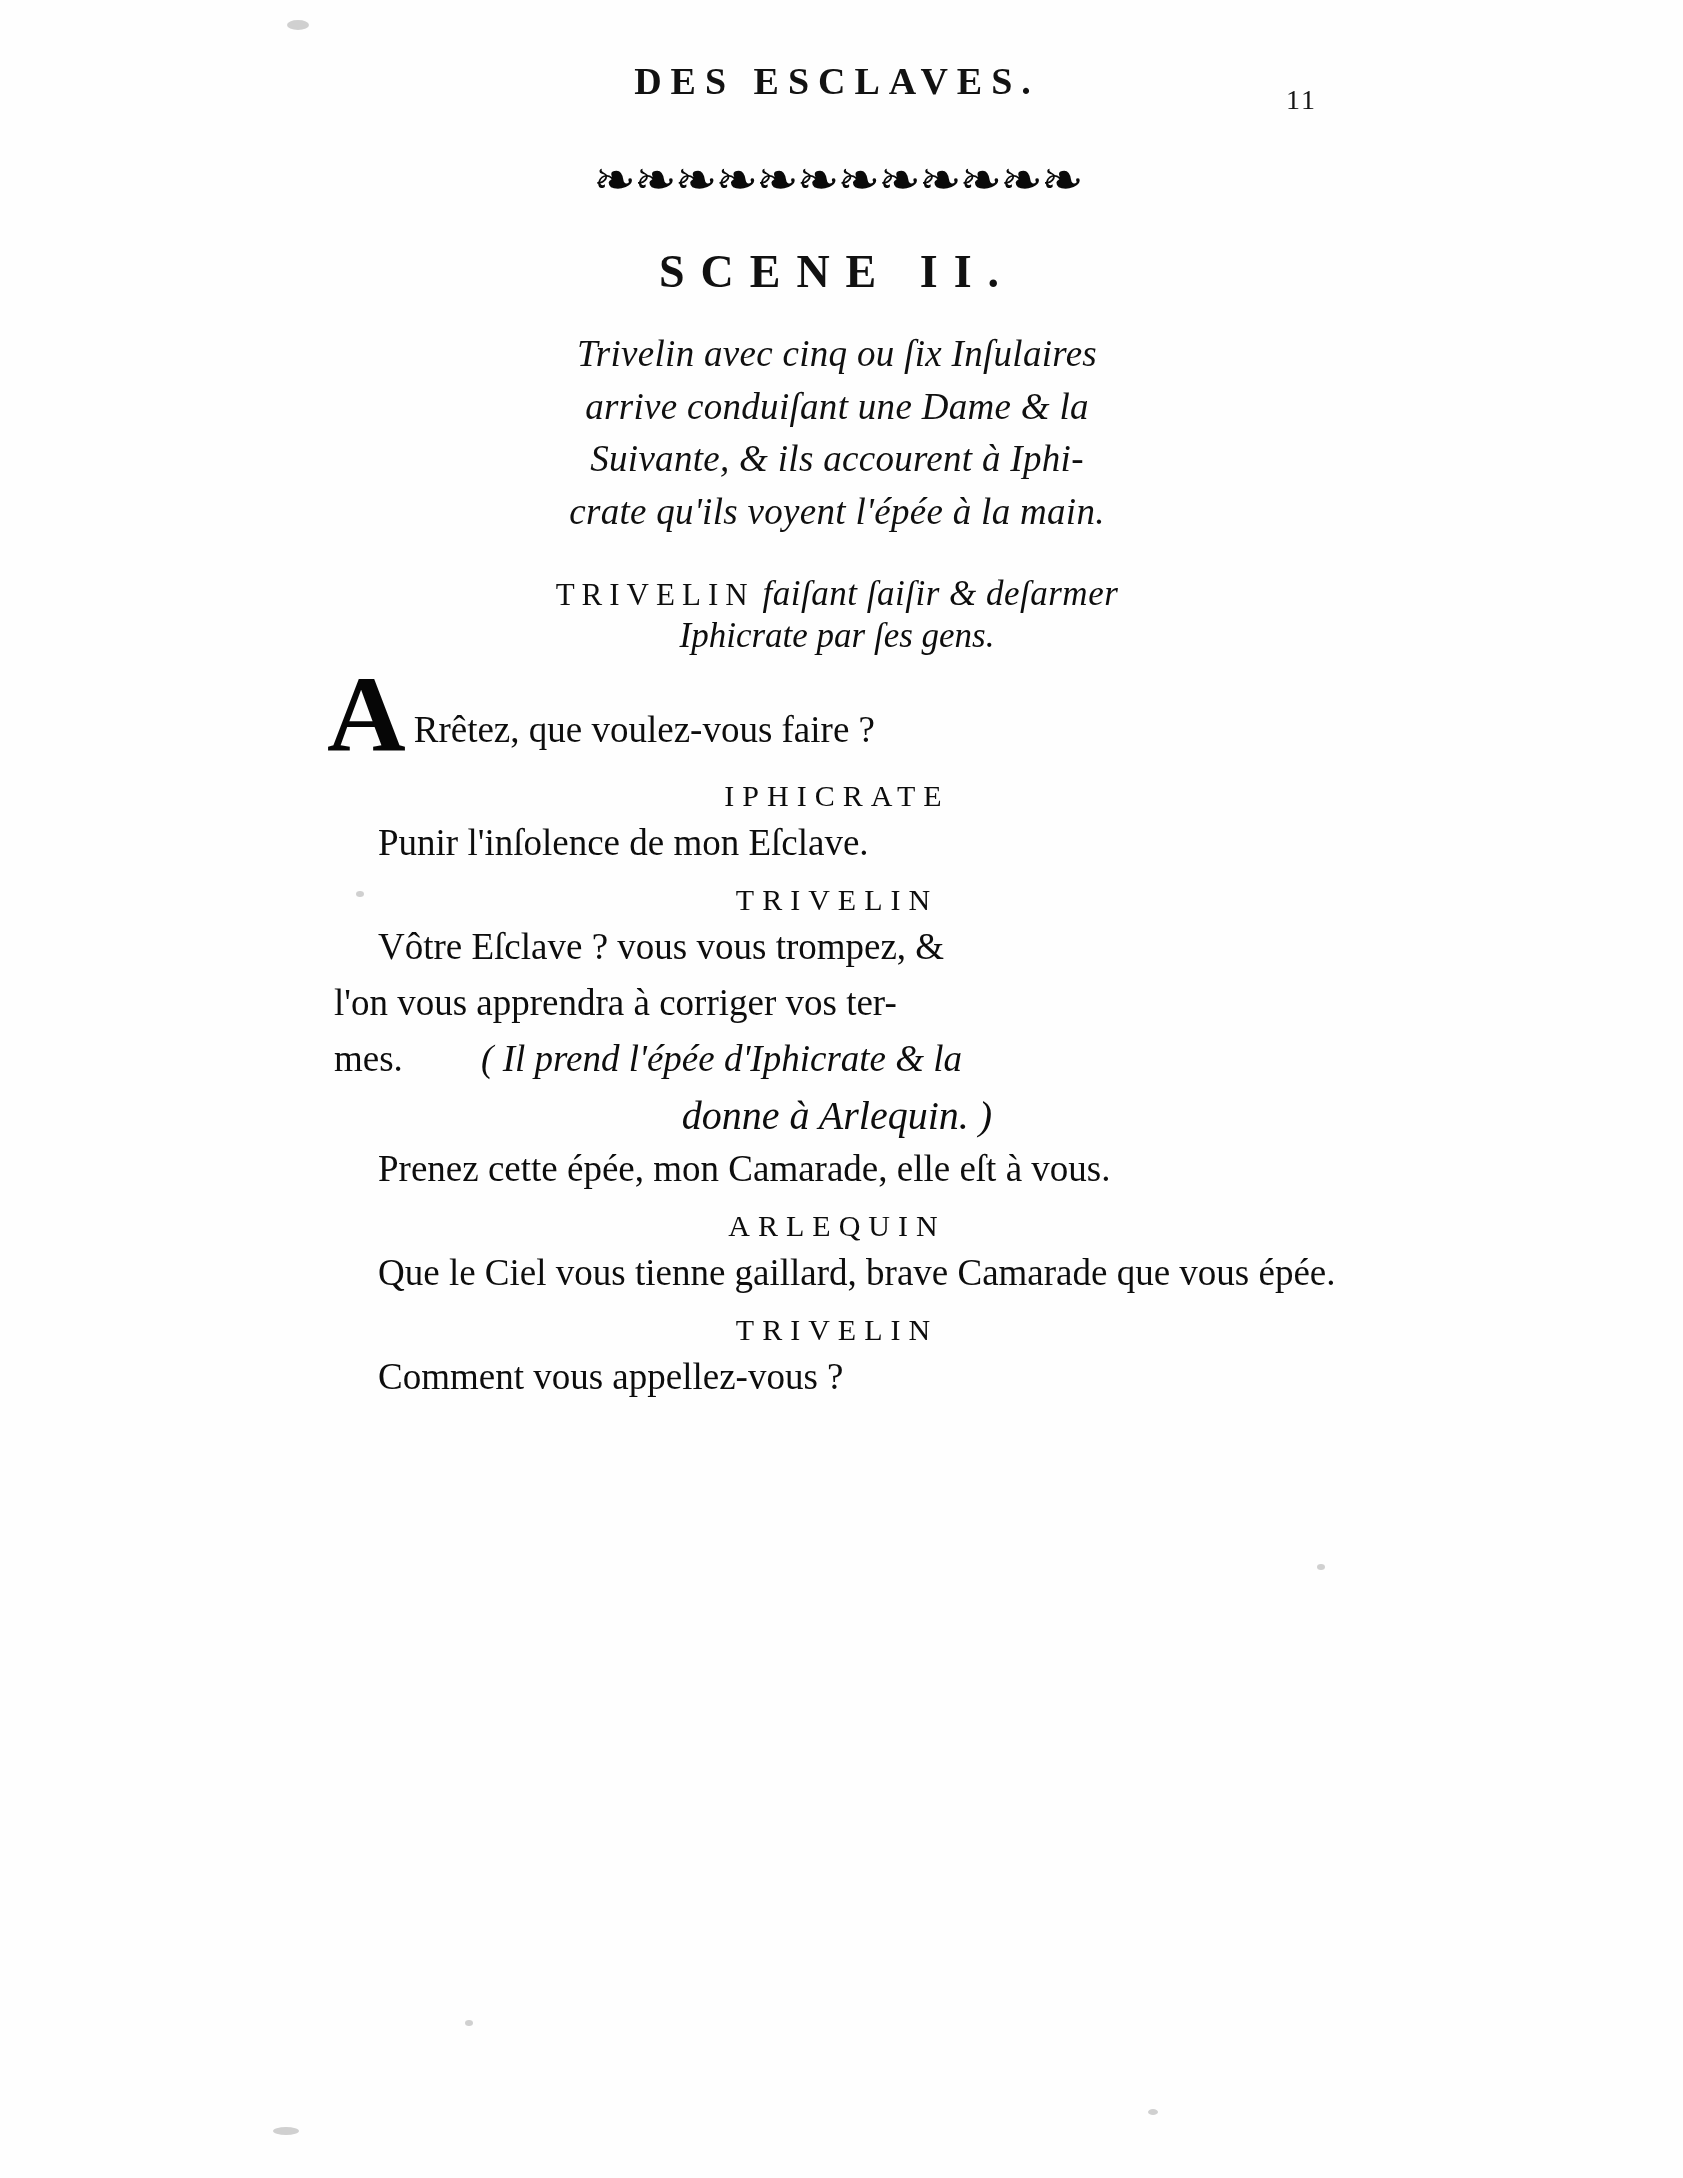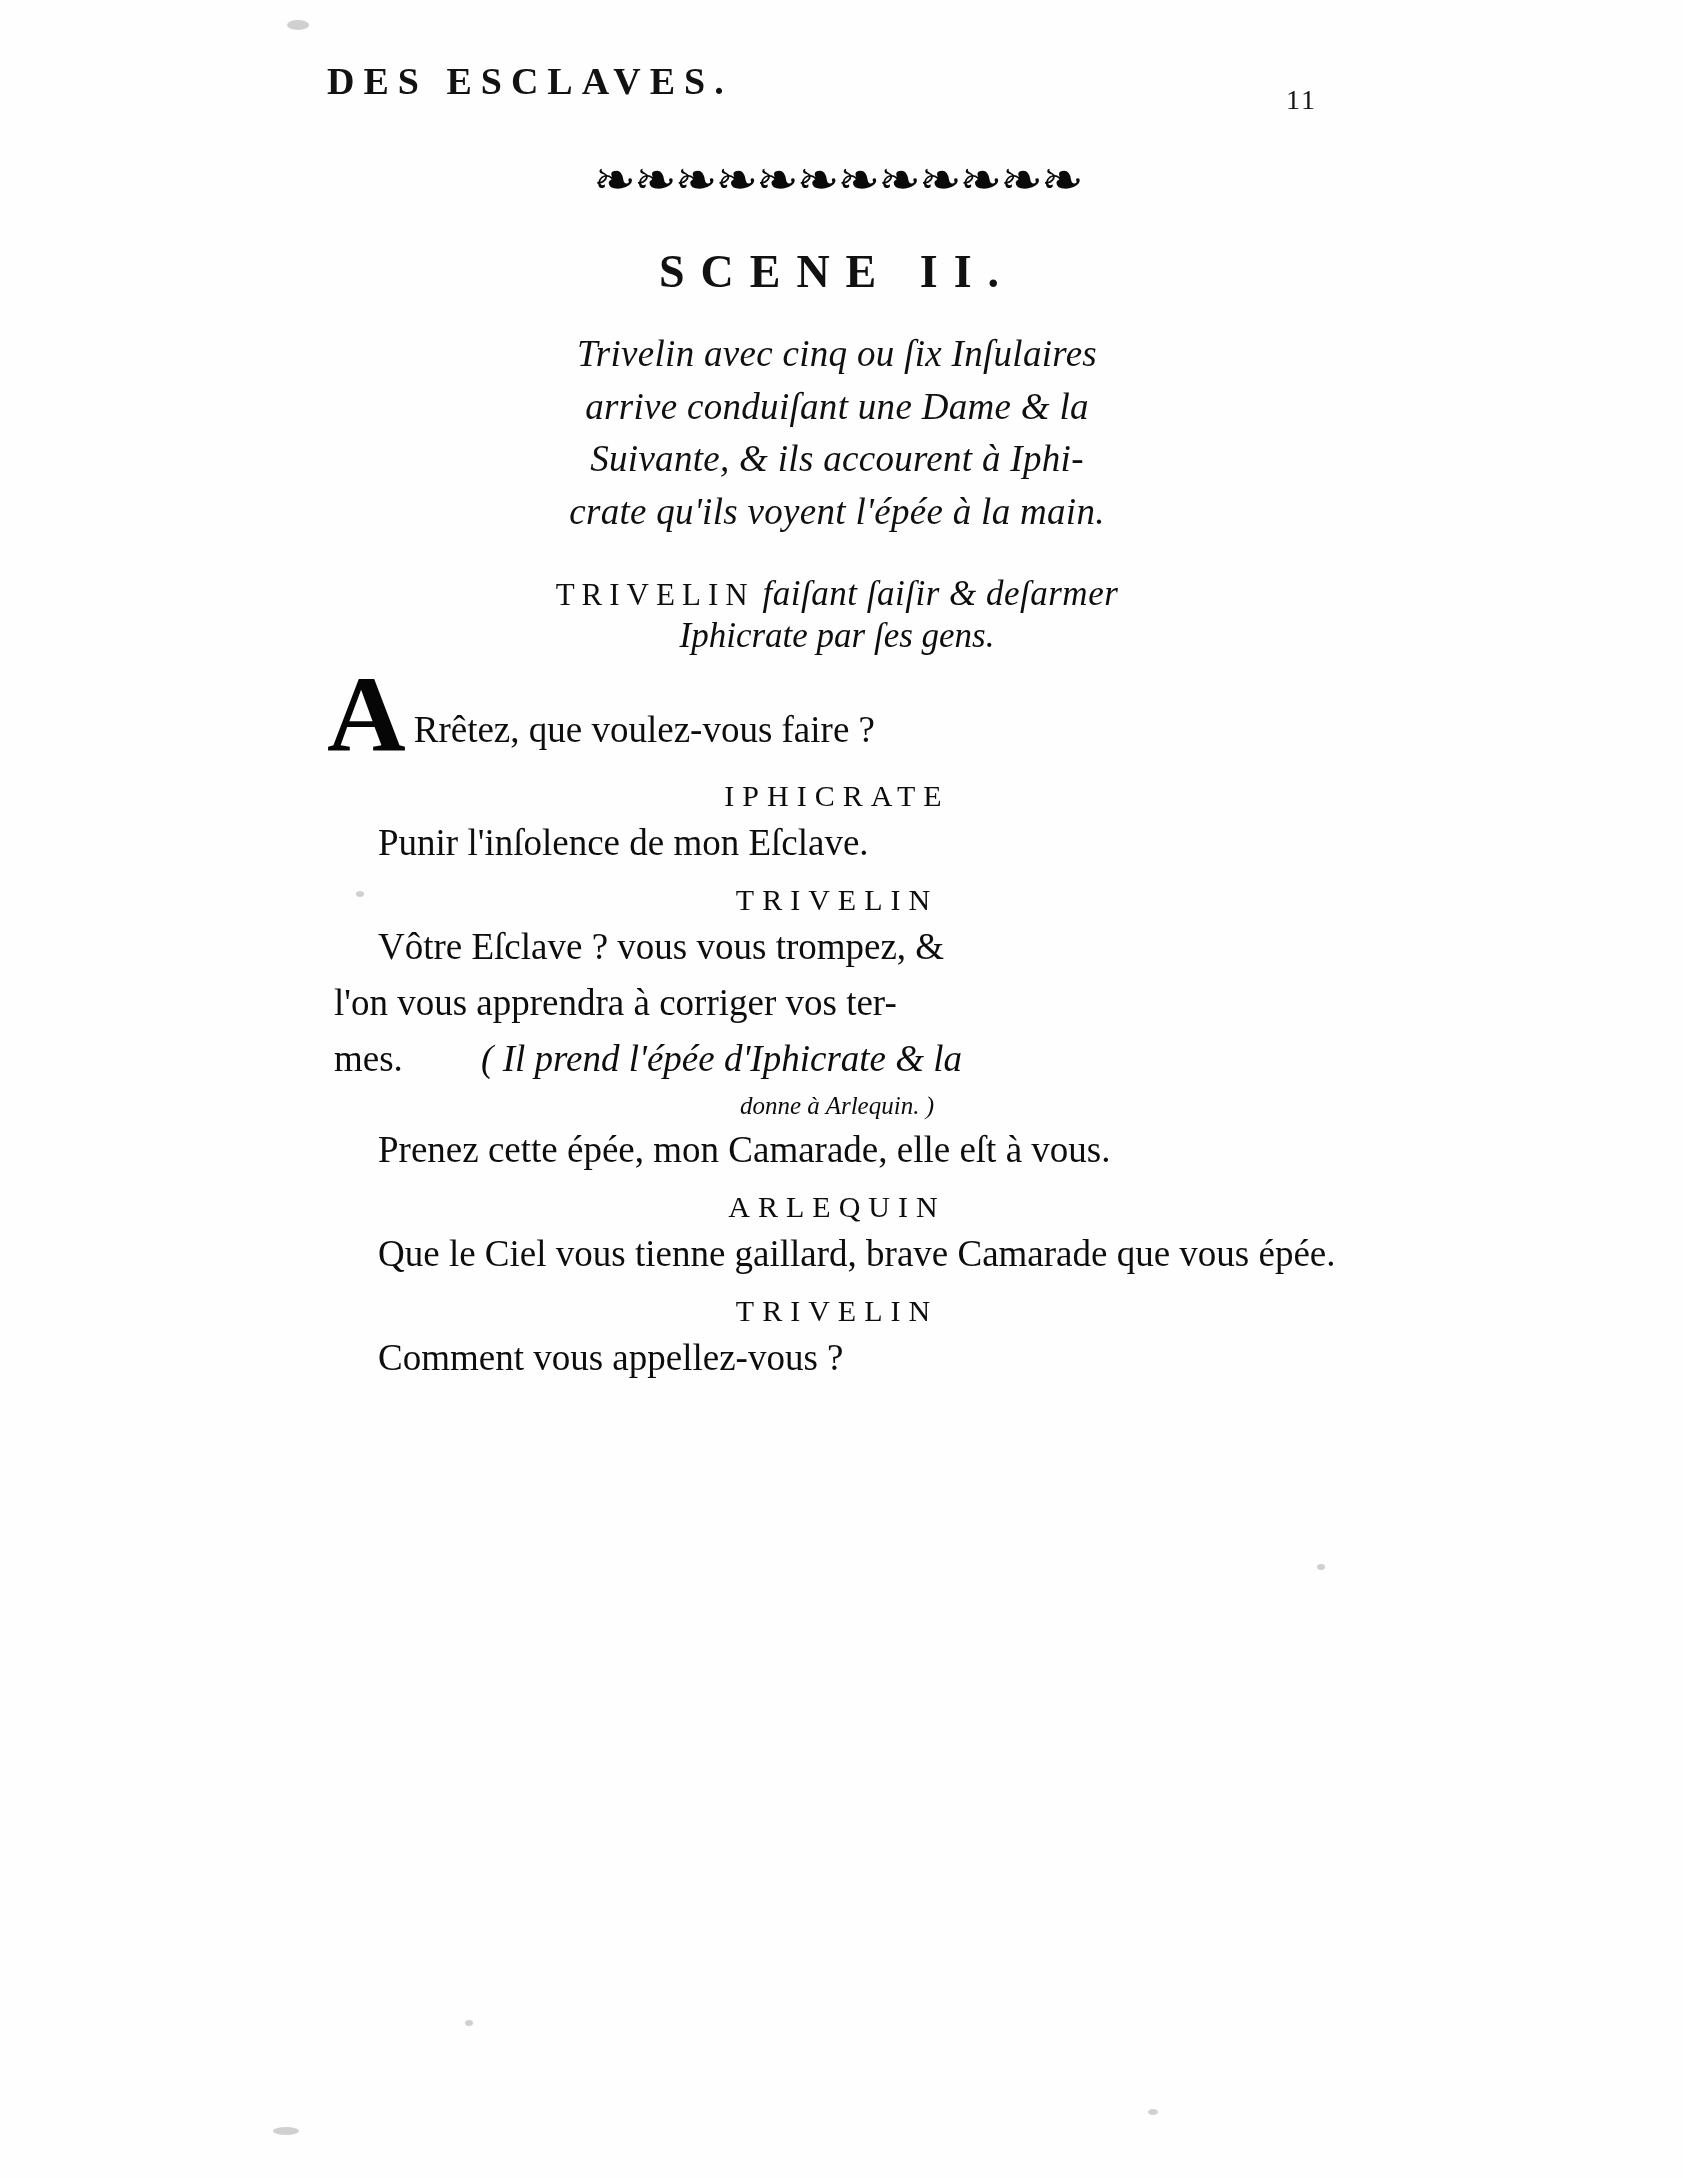--- a/index.html
+++ b/index.html
@@ -36,21 +36,21 @@
     position: absolute;
     left: 327px;
     top: 59px;
     width: 1020px;
   }
 
   
   .running-head {
     display: flex;
     align-items: baseline;
-    justify-content: flex-start;
+    justify-content: center;
     position: relative;
     height: 59px;
   }
   .running-head .title {
     font-family: "Liberation Serif", serif;
     font-weight: bold;
     font-size: 38px;
     letter-spacing: 9px;
     color: #121212;
   }
@@ -171,21 +171,21 @@
   }
   .dropcap-text {
     display: block;
     padding-top: 34px;
     font-size: 37px;
   }
 
   .centered-dir {
     text-align: center;
     font-style: italic;
-    font-size: 25px;
+    font-size: 40px;
     margin: 0 0 6px 0;
   }
 </style>
 </head>
 <body>
 
 <div class="page">
 
   <div class="speckle" style="left:287px;top:20px;width:22px;height:10px;"></div>
   <div class="speckle" style="left:267px;top:2178px;width:0;height:0;"></div>

